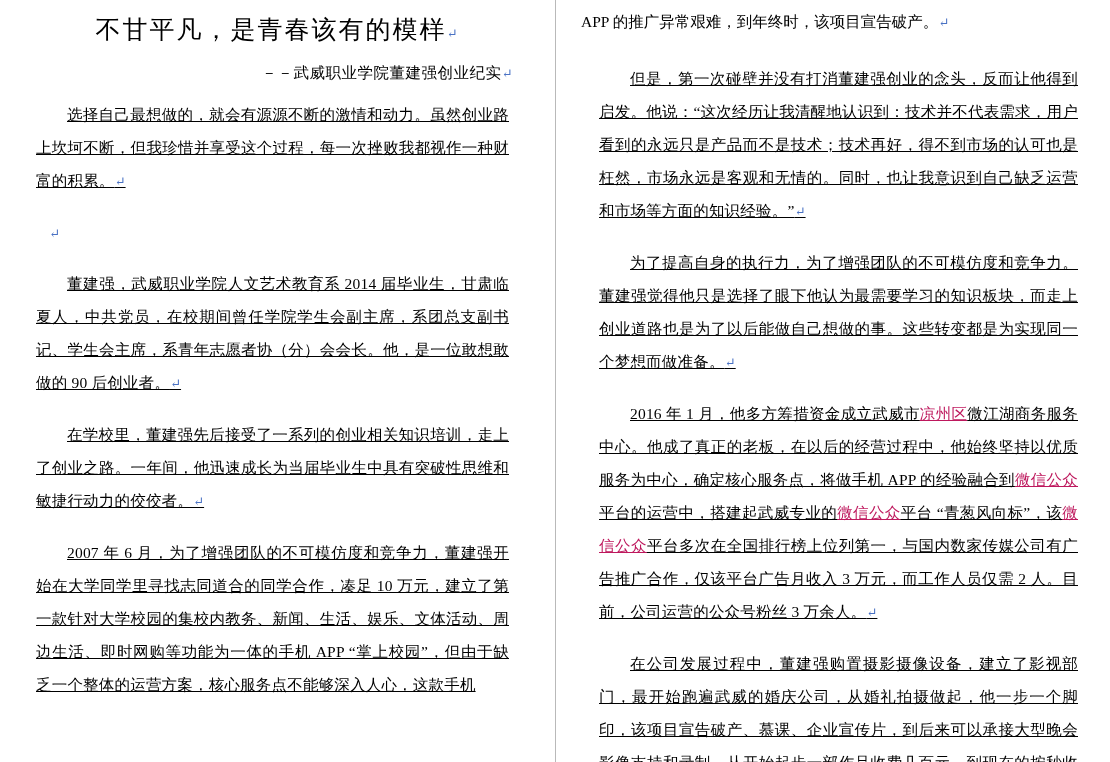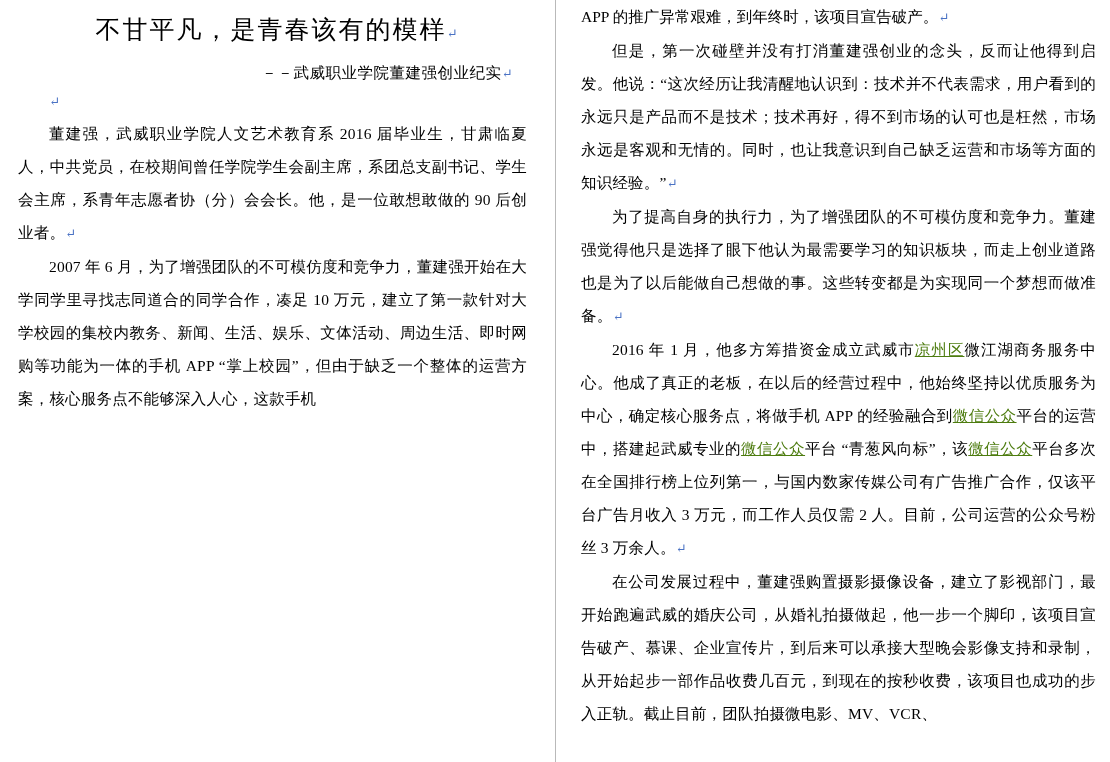--- a/index.html
+++ b/index.html
@@ -61,73 +61,76 @@
   .doc-subtitle {
     font-size: 15.5px;
     text-align: right;
     margin: 16px 14px 0 0;
     letter-spacing: 0.5px;
   }
 
   p.para {
     font-size: 15.5px;
     line-height: 33px;
-    margin: 0;
+    margin: 18px;
     text-indent: 2em;
     text-align: justify;
     letter-spacing: 0.2px;
+    text-decoration: underline;
   }
   p.para.first-left {
     margin-top: 14px;
   }
   p.blank {
     font-size: 15.5px;
     line-height: 33px;
     margin: 0;
     height: 33px;
   }
   .col-right p.para:first-child {
     margin-top: 0;
     text-indent: 0;
   }
   .col-right .top-line {
     font-size: 15.5px;
-    line-height: 33px;
+    line-height: 43px;
     margin: 0;
     text-indent: 0;
     text-align: justify;
   }
 
   .ul-link {
     text-decoration: underline;
   }
   .blue-link {
-    color: #4d7c0f;
+    color: #be185d;
     text-decoration: underline;
   }
   .pilcrow {
     color: #4a72c4;
     font-size: 13px;
   }
 </style>
 </head>
 <body>
 
 <div class="page">
 
   <div class="column col-left">
     <h1 class="doc-title"><span>不甘平凡，是青春该有的模样</span><span class="pilcrow">↵</span></h1>
     <div class="doc-subtitle"><span>－－武威职业学院董建强创业纪实</span><span class="pilcrow">↵</span></div>
 
+    <p class="para first-left"><span>选择自己最想做的，就会有源源不断的激情和动力。虽然创业路上坎坷不断，但我珍惜并享受这个过程，每一次挫败我都视作一种财富的积累。</span><span class="pilcrow">↵</span></p>
 
     <p class="blank"><span style="display:inline-block;width:2em"></span><span class="pilcrow">↵</span></p>
 
-    <p class="para"><span>董建强，武威职业学院人文艺术教育系 2016 届毕业生，甘肃临夏人，中共党员，在校期间曾任学院学生会副主席，系团总支副书记、学生会主席，系青年志愿者协（分）会会长。他，是一位敢想敢做的 90 后创业者。</span><span class="pilcrow">↵</span></p>
+    <p class="para"><span>董建强，武威职业学院人文艺术教育系 2014 届毕业生，甘肃临夏人，中共党员，在校期间曾任学院学生会副主席，系团总支副书记、学生会主席，系青年志愿者协（分）会会长。他，是一位敢想敢做的 90 后创业者。</span><span class="pilcrow">↵</span></p>
 
 
+    <p class="para"><span>在学校里，董建强先后接受了一系列的创业相关知识培训，走上了创业之路。一年间，他迅速成长为当届毕业生中具有突破性思维和敏捷行动力的佼佼者。</span><span class="pilcrow">↵</span></p>
 
     <p class="para"><span>2007 年 6 月，为了增强团队的不可模仿度和竞争力，董建强开始在大学同学里寻找志同道合的同学合作，凑足 10 万元，建立了第一款针对大学校园的集校内教务、新闻、生活、娱乐、文体活动、周边生活、即时网购等功能为一体的手机 APP “掌上校园”，但由于缺乏一个整体的运营方案，核心服务点不能够深入人心，这款手机</span></p>
   </div>
 
   <div class="gutter">
     <div class="gutter-line"></div>
   </div>
 
   <div class="column col-right">
     <p class="top-line"><span>APP 的推广异常艰难，到年终时，该项目宣告破产。</span><span class="pilcrow">↵</span></p>

